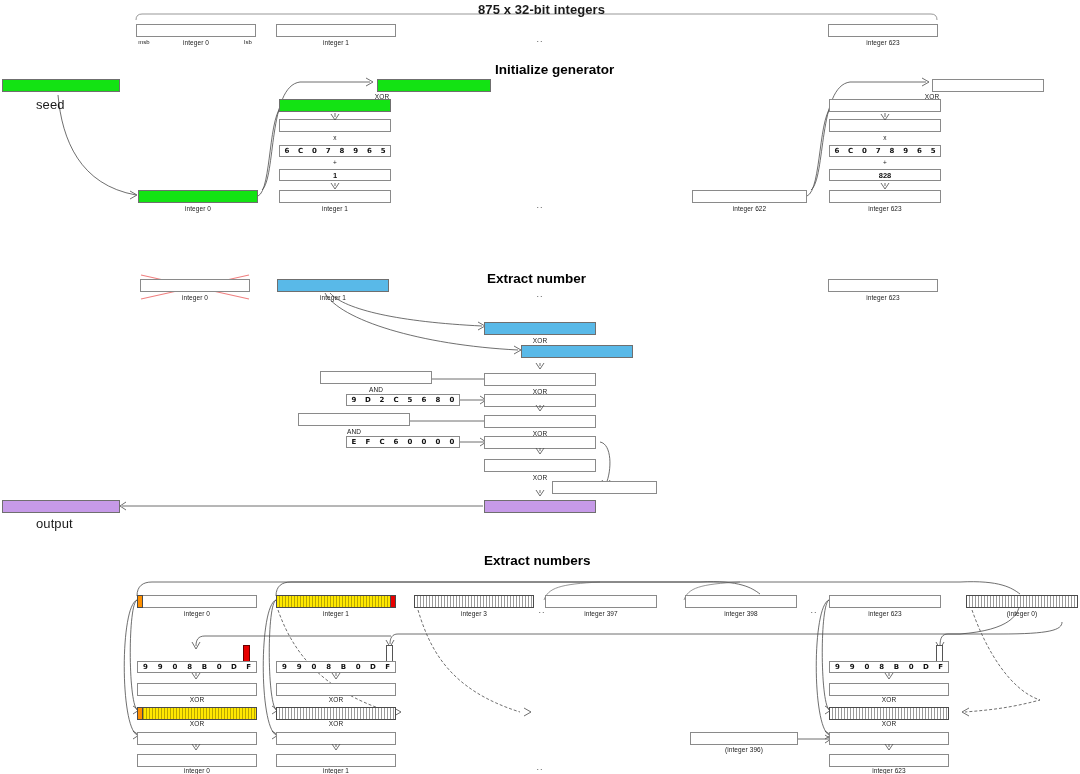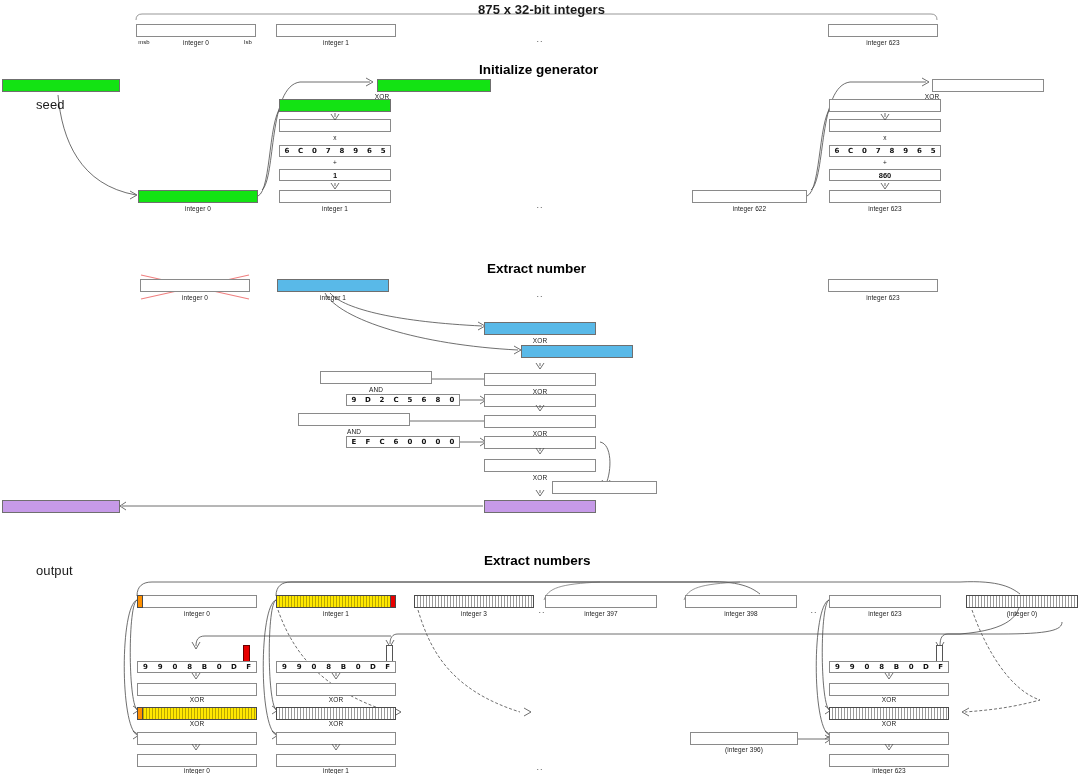--- a/index.html
+++ b/index.html
@@ -171,21 +171,21 @@
   <div class="lbl edge" style="left:240px;top:39px;width:16px;">lsb</div>
 
   <div class="bar" style="left:276px;top:24px;width:120px;"></div>
   <div class="lbl" style="left:276px;top:39px;width:120px;">integer 1</div>
 
   <div class="lbl dots" style="left:528px;top:34px;width:24px;">..</div>
 
   <div class="bar" style="left:828px;top:24px;width:110px;"></div>
   <div class="lbl" style="left:828px;top:39px;width:110px;">integer 623</div>
 
-  <div class="section-title" style="left:479px;top:62px;">Initialize generator</div>
+  <div class="section-title" style="left:495px;top:62px;">Initialize generator</div>
 
   <div class="bar green" style="left:2px;top:79px;width:118px;"></div>
   <div class="lbl seed" style="left:36px;top:97px;">seed</div>
 
   <div class="bar green" style="left:138px;top:190px;width:120px;"></div>
   <div class="lbl" style="left:138px;top:205px;width:120px;">integer 0</div>
 
   <div class="bar green" style="left:377px;top:79px;width:114px;"></div>
   <div class="bar green" style="left:279px;top:99px;width:112px;"></div>
   <div class="lbl op" style="left:369px;top:93px;width:26px;">XOR</div>
@@ -220,25 +220,25 @@
     <span class="d">6</span>
     <span class="d">C</span>
     <span class="d">0</span>
     <span class="d">7</span>
     <span class="d">8</span>
     <span class="d">9</span>
     <span class="d">6</span>
     <span class="d">5</span>
   </div>
   <div class="lbl op" style="left:872px;top:159px;width:26px;">+</div>
-  <div class="valrow" style="left:829px;top:169px;width:112px;">860</div>
+  <div class="valrow" style="left:829px;top:169px;width:112px;">828</div>
   <div class="bar" style="left:829px;top:190px;width:112px;"></div>
   <div class="lbl" style="left:829px;top:205px;width:112px;">integer 623</div>
 
-  <div class="section-title" style="left:487px;top:261px;">Extract number</div>
+  <div class="section-title" style="left:487px;top:271px;">Extract number</div>
 
   <div class="bar" style="left:140px;top:279px;width:110px;"></div>
   <div class="lbl" style="left:140px;top:294px;width:110px;">integer 0</div>
 
   <div class="bar blue" style="left:277px;top:279px;width:112px;"></div>
   <div class="lbl" style="left:277px;top:294px;width:112px;">integer 1</div>
 
   <div class="lbl dots" style="left:528px;top:289px;width:24px;">..</div>
 
   <div class="bar" style="left:828px;top:279px;width:110px;"></div>
@@ -284,21 +284,21 @@
   <div class="bar" style="left:484px;top:436px;width:112px;"></div>
 
   <div class="bar" style="left:484px;top:459px;width:112px;"></div>
   <div class="lbl op" style="left:484px;top:474px;width:112px;">XOR</div>
 
   <div class="bar" style="left:552px;top:481px;width:105px;"></div>
 
   <div class="bar purple" style="left:484px;top:500px;width:112px;"></div>
 
   <div class="bar purple" style="left:2px;top:500px;width:118px;"></div>
-  <div class="lbl seed" style="left:36px;top:516px;margin-top:47px;">output</div>
+  <div class="lbl seed" style="left:36px;top:516px;">output</div>
 
   <div class="section-title" style="left:484px;top:553px;">Extract numbers</div>
 
   <div class="bar" style="left:137px;top:595px;width:120px;">
     <div class="cell orange" style="left:-1px;top:-1px;"></div>
   </div>
   <div class="lbl" style="left:137px;top:610px;width:120px;">integer 0</div>
 
   <div class="bar stripe-yellow" style="left:276px;top:595px;width:120px;">
     <div class="cell red" style="right:-1px;top:-1px;"></div>

